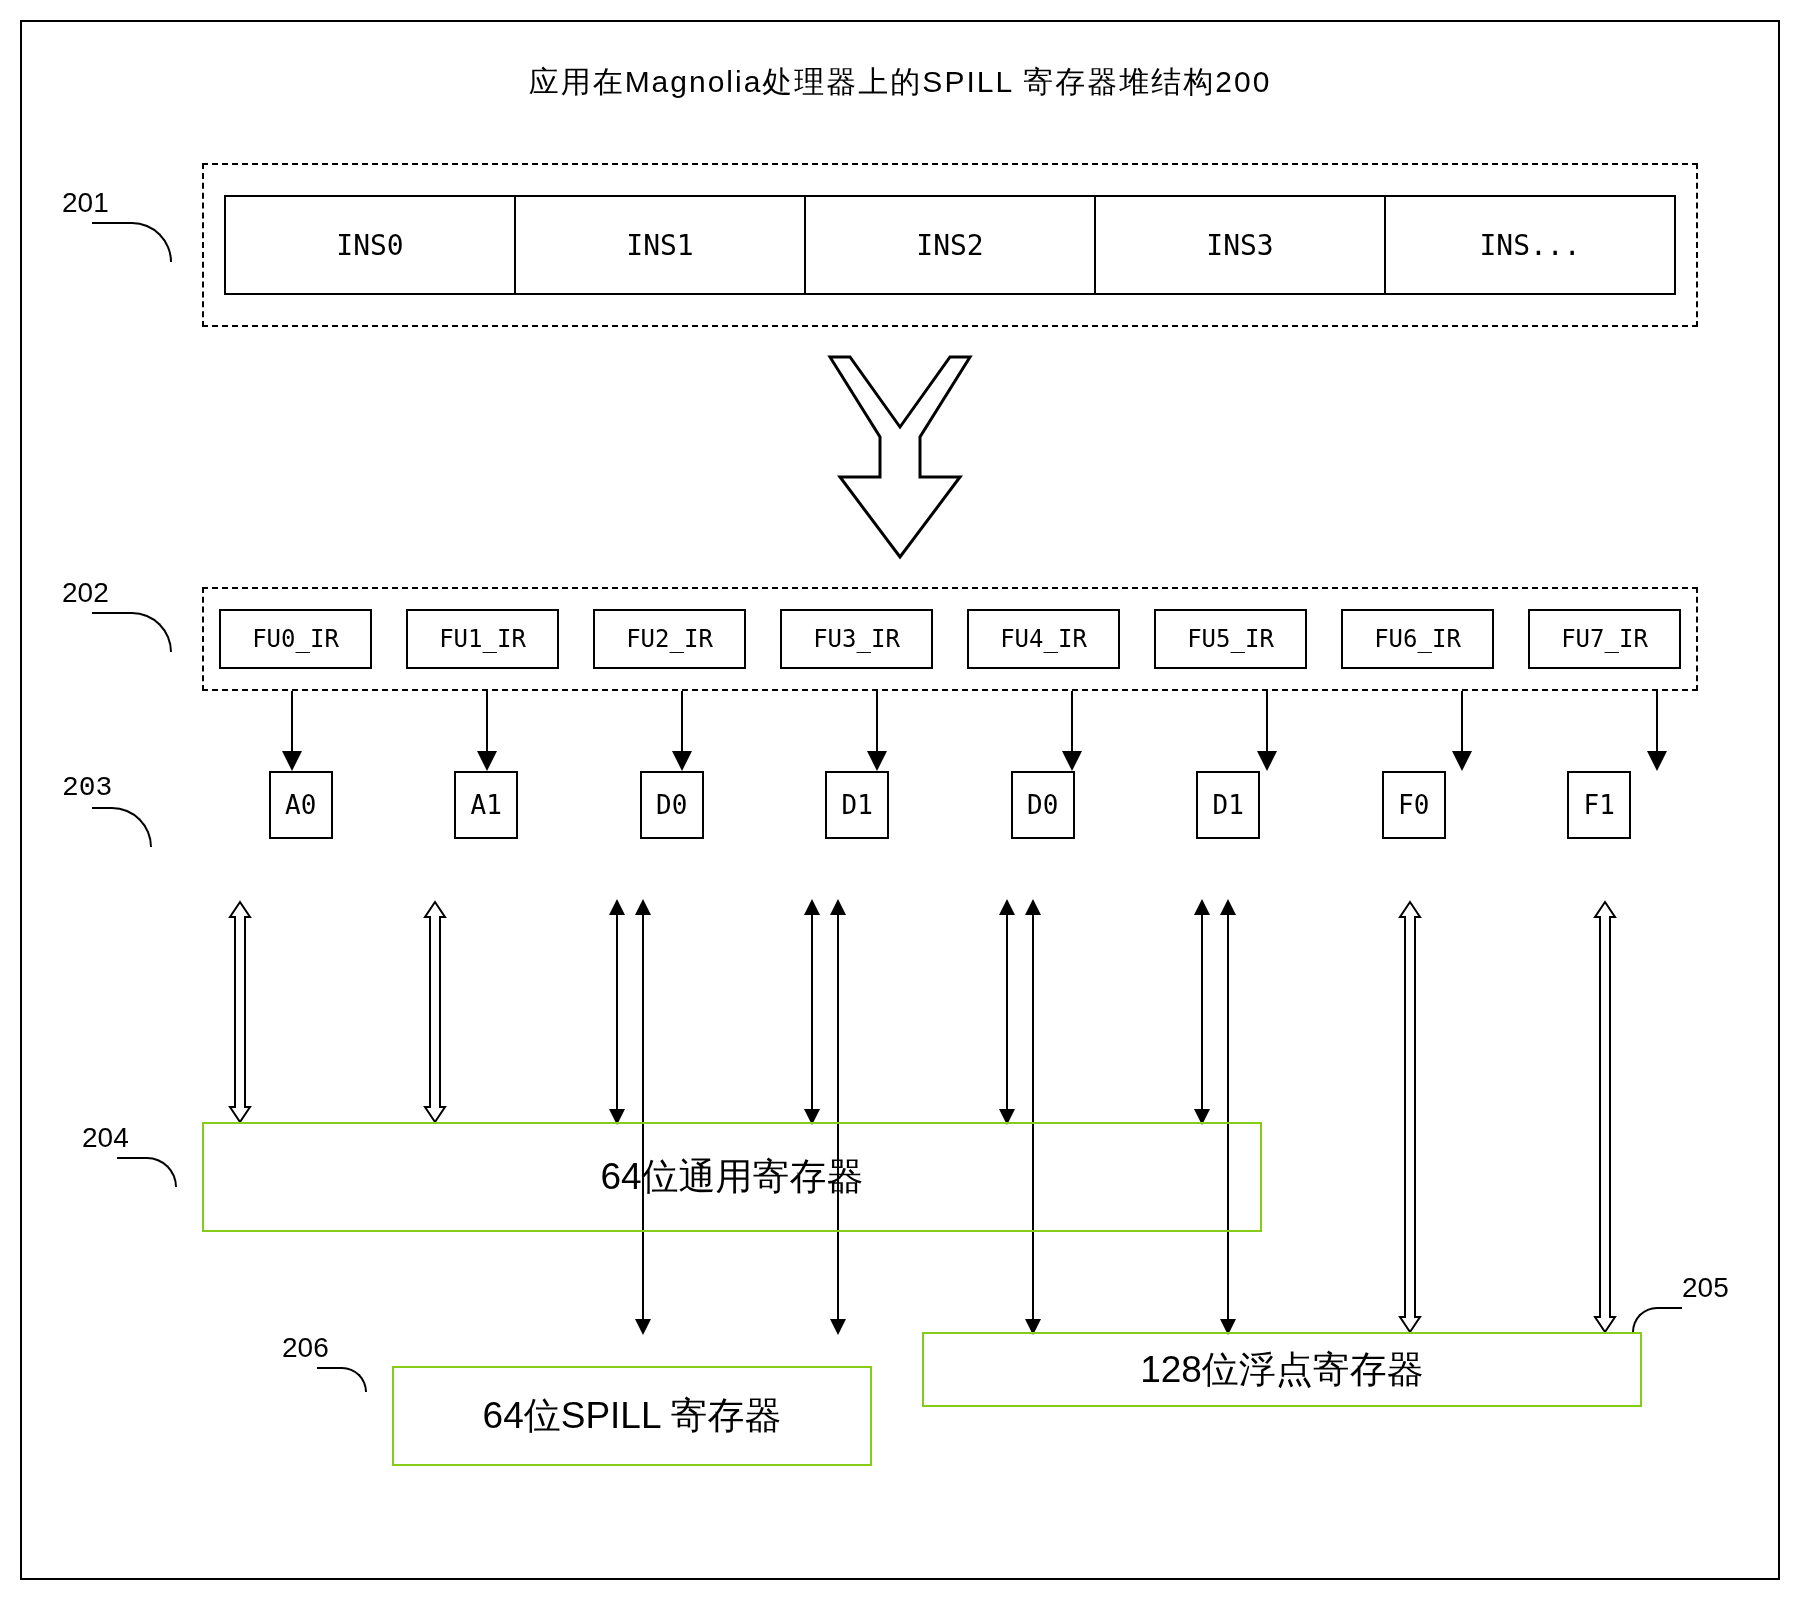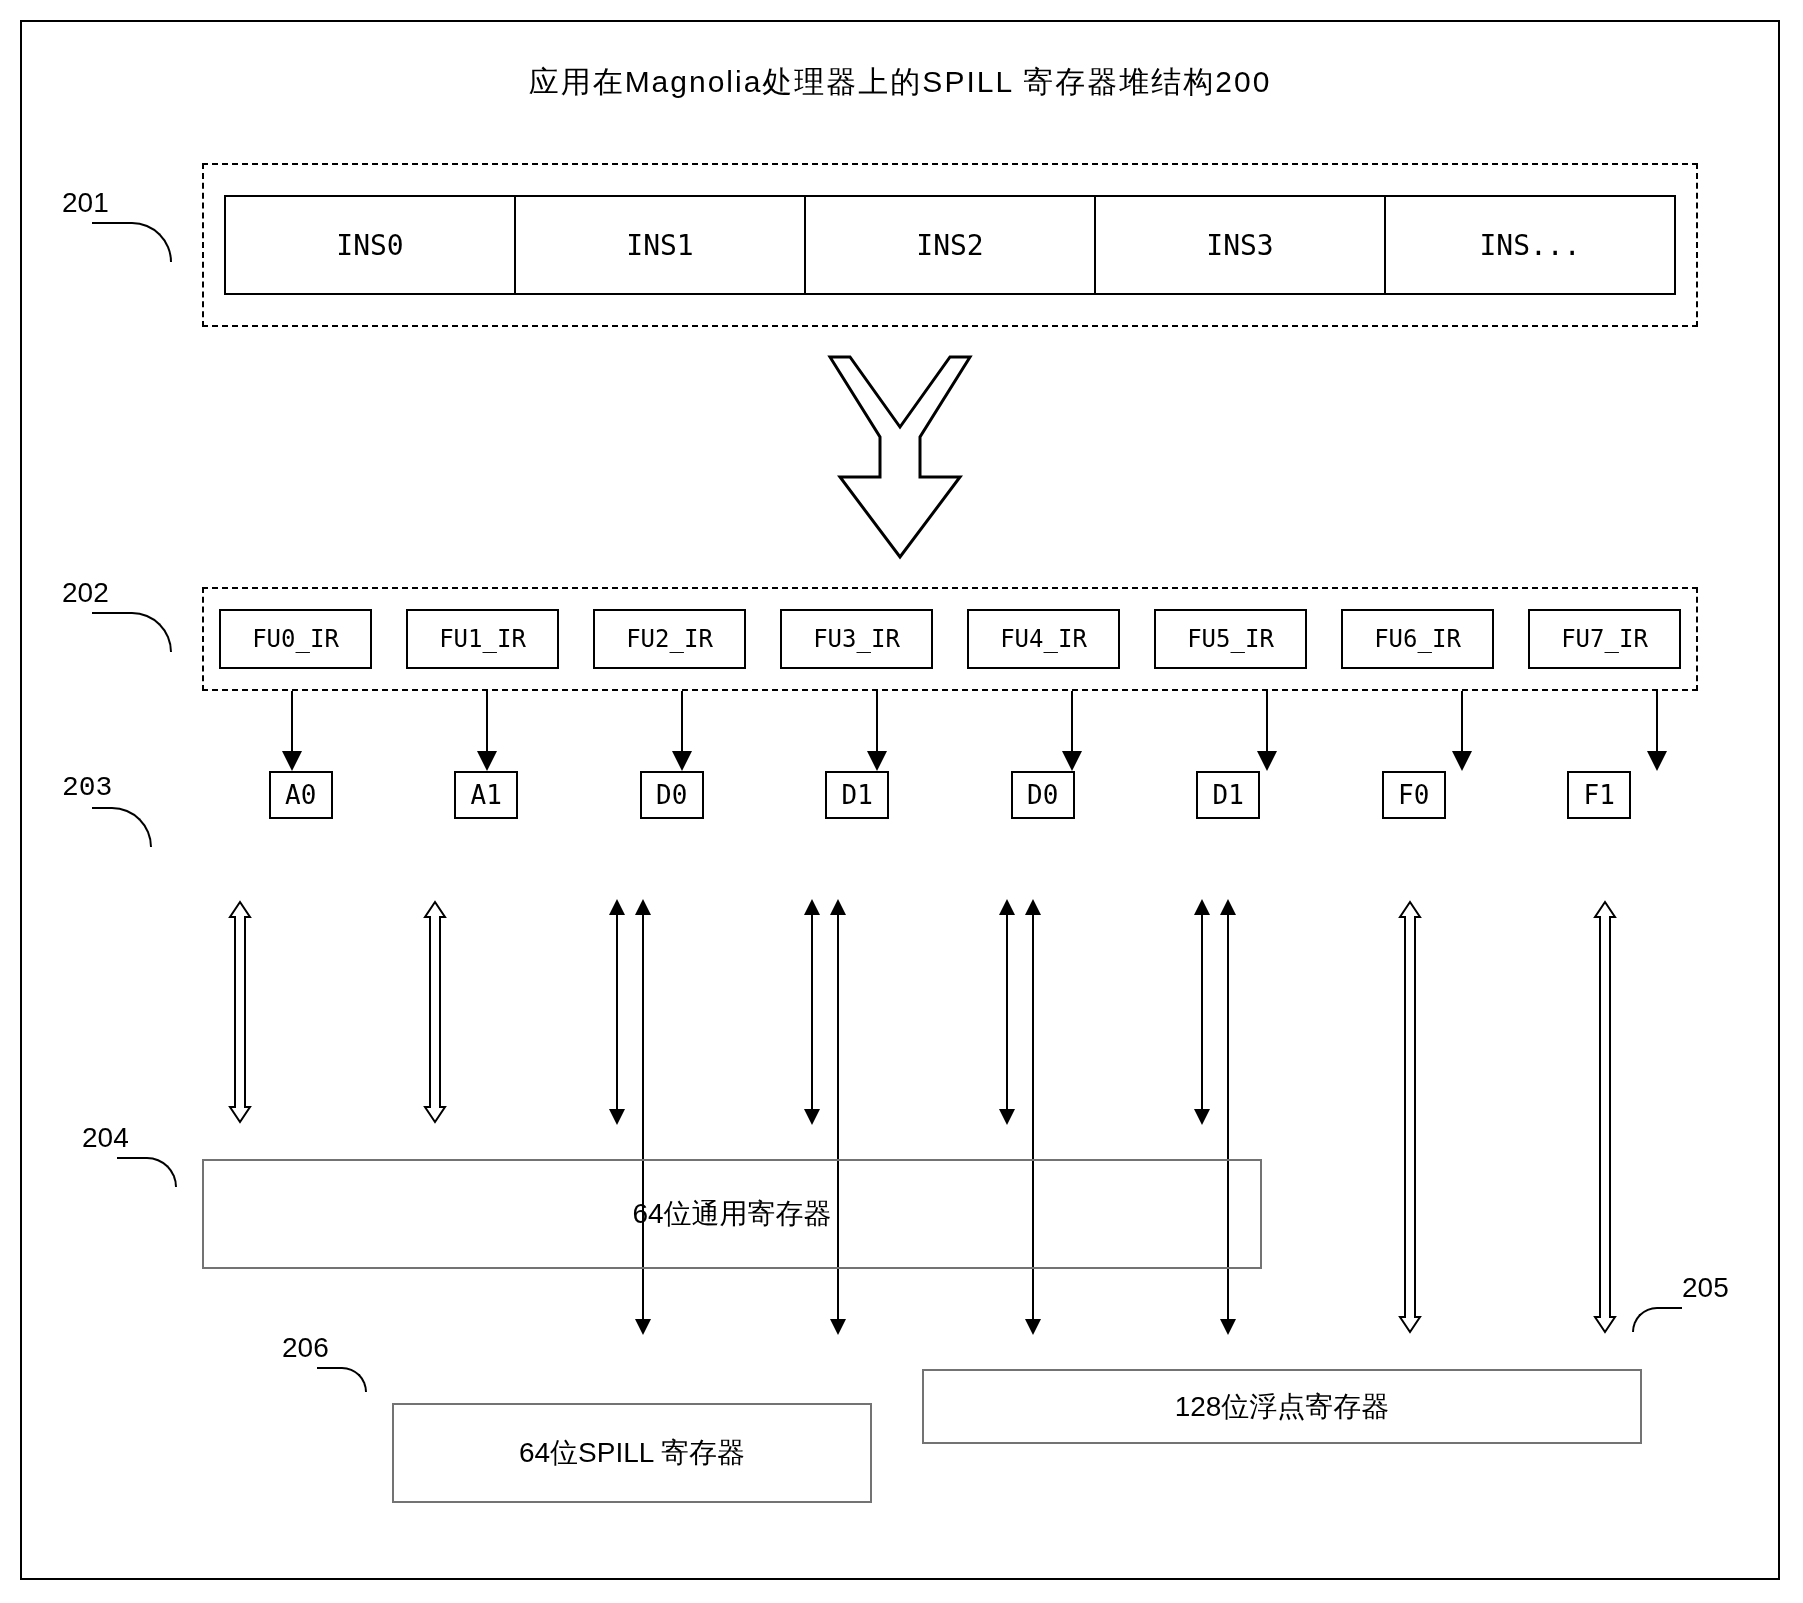--- a/index.html
+++ b/index.html
@@ -65,21 +65,21 @@
     margin-top: 80px;
   }
   .fu-slot {
     flex: 1;
     display: flex;
     justify-content: center;
     position: relative;
   }
   .fu-cell {
     border: 2px solid #000;
-    height: 48px;
+    height: 68px;
     width: 64px;
     display: flex;
     align-items: center;
     justify-content: center;
     font-size: 26px;
     font-family: monospace;
   }
   .ref-label {
     position: absolute;
     font-size: 28px;
@@ -87,27 +87,26 @@
   }
   .leader {
     position: absolute;
     border-top: 2px solid #000;
     border-right: 2px solid #000;
     border-radius: 0 40px 0 0;
     width: 80px;
     height: 40px;
   }
   .reg-box {
-    border: 2px solid #737373;
-    display: flex;
-    align-items: center;
-    justify-content: center;
-    font-size: 28px;
+    border: 2px solid #84cc16;
+    display: flex;
+    align-items: center;
+    justify-content: center;
+    font-size: 37px;
     position: absolute;
-    margin-top: 37px;
   }
   .big-arrow-svg {
     display: block;
     margin: 20px auto 20px auto;
   }
 </style>
 </head>
 <body>
 
 <div class="outer">

